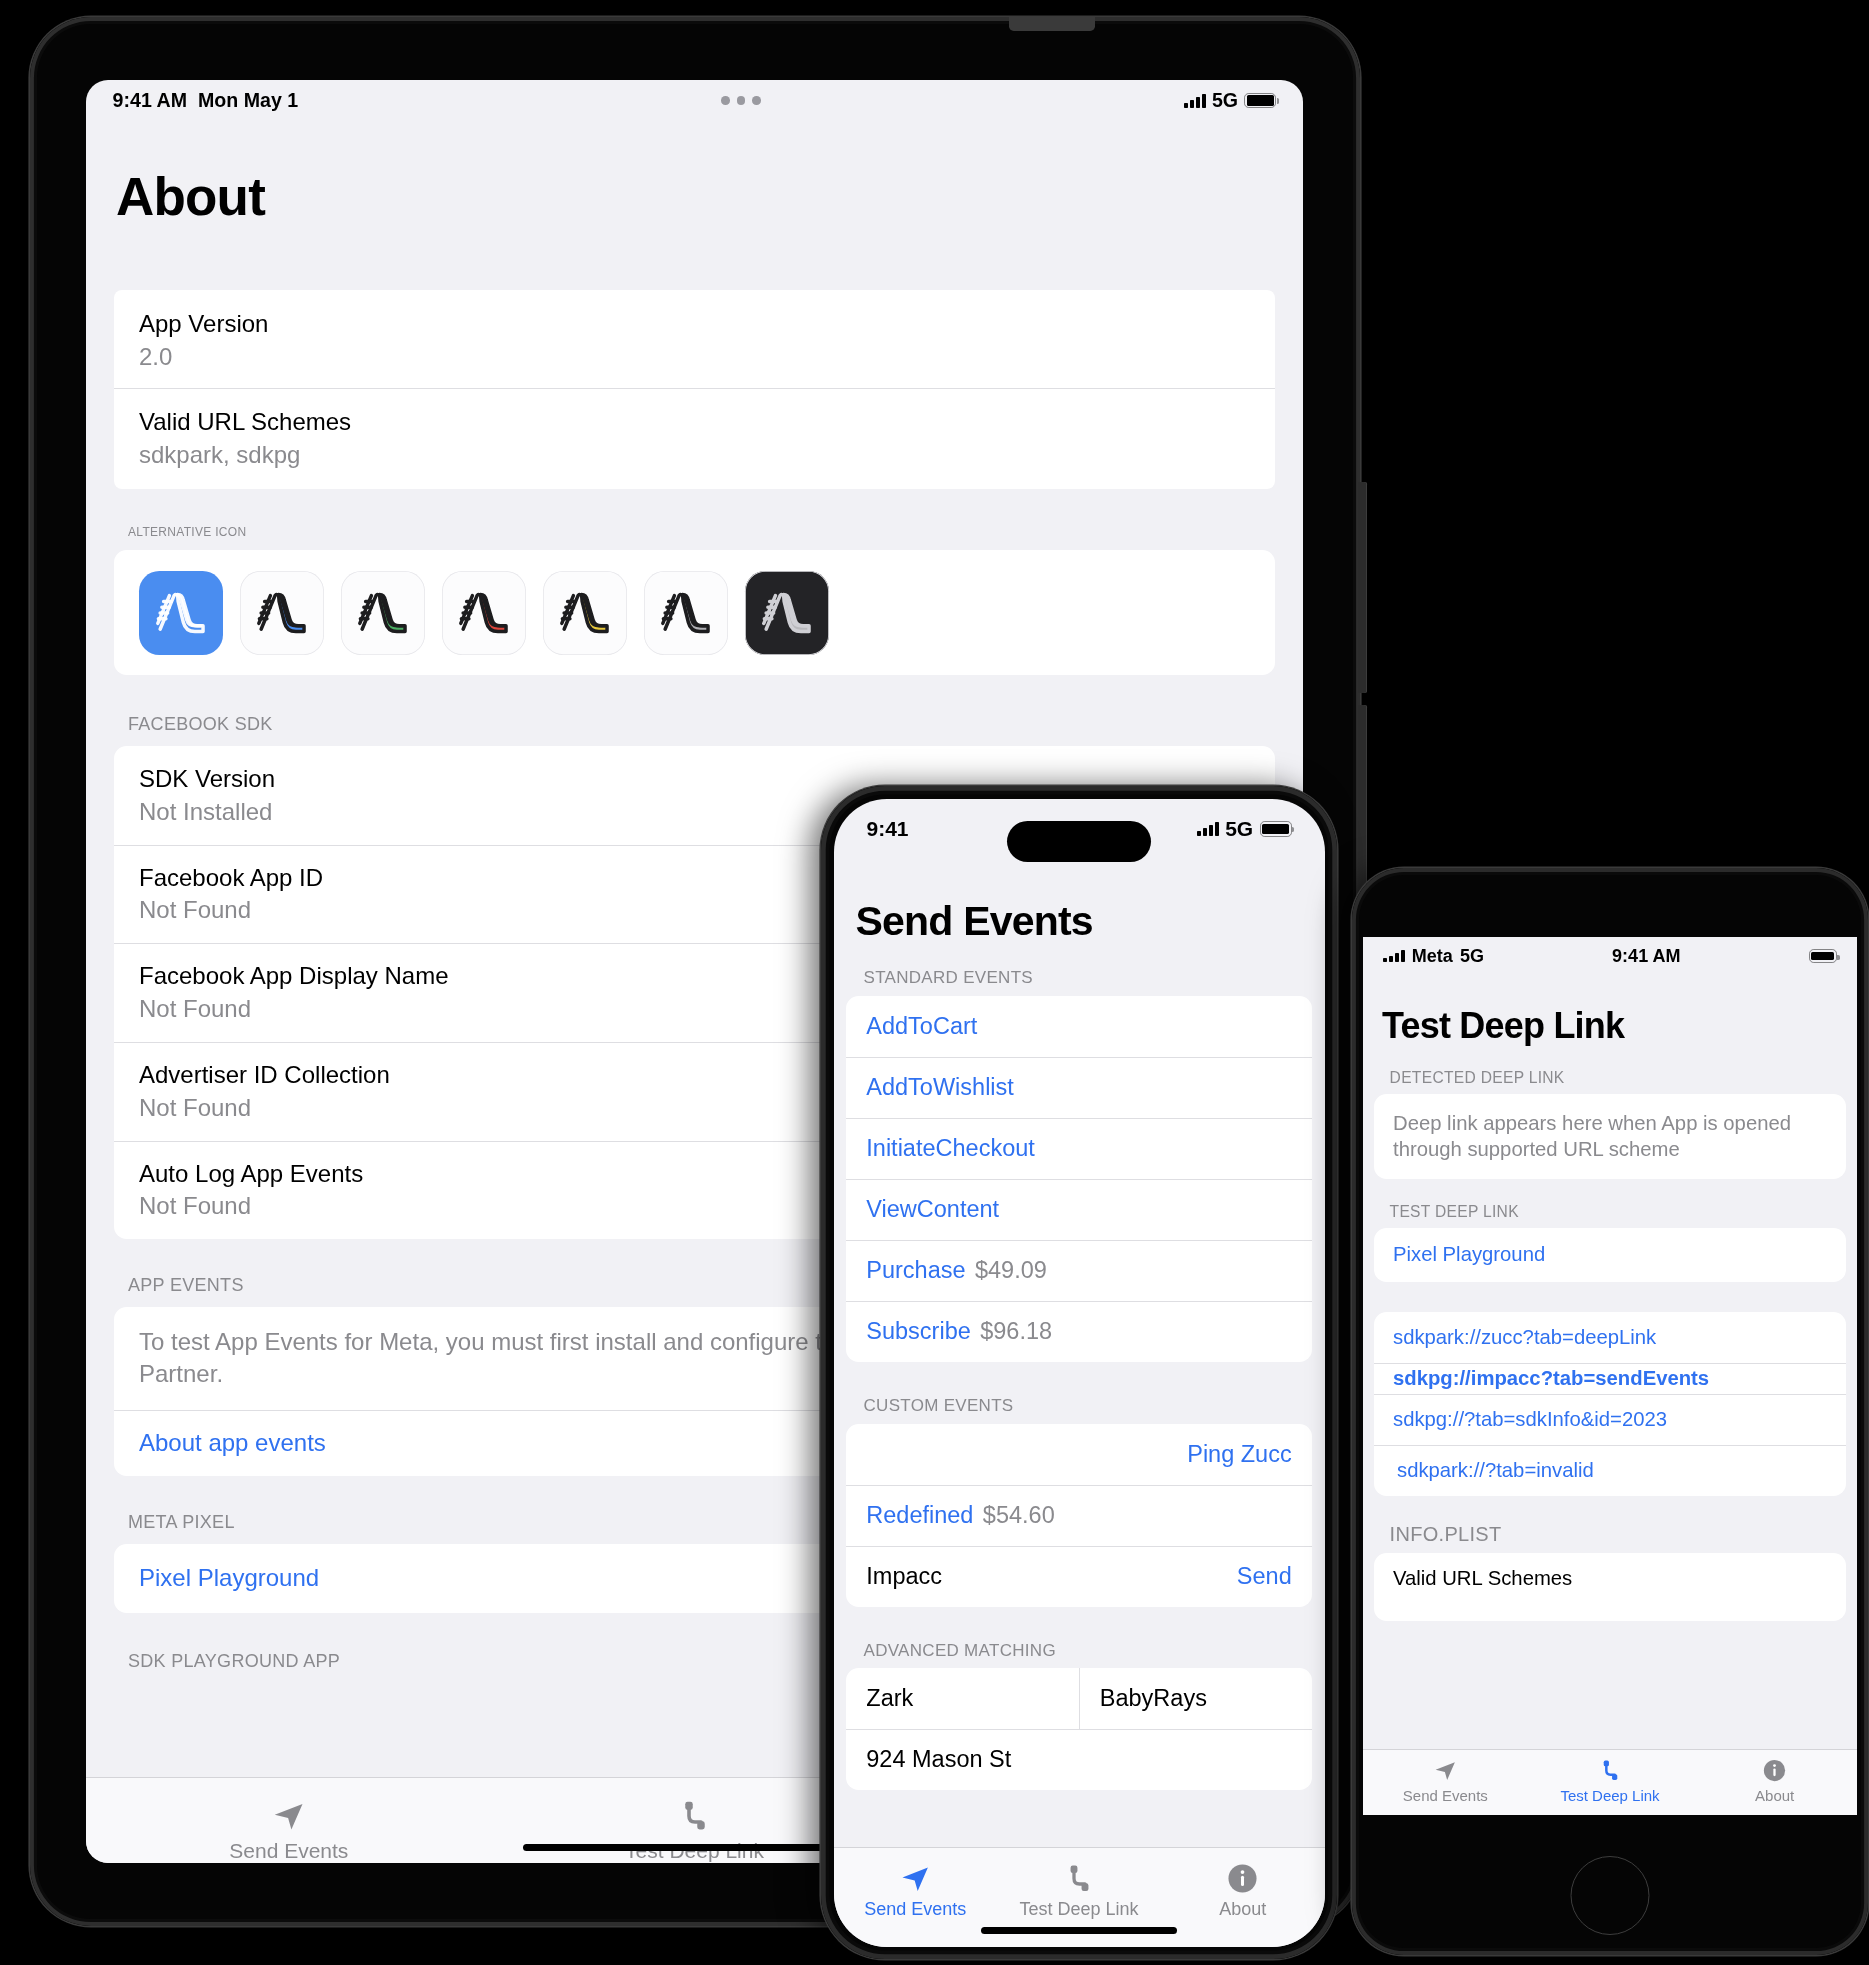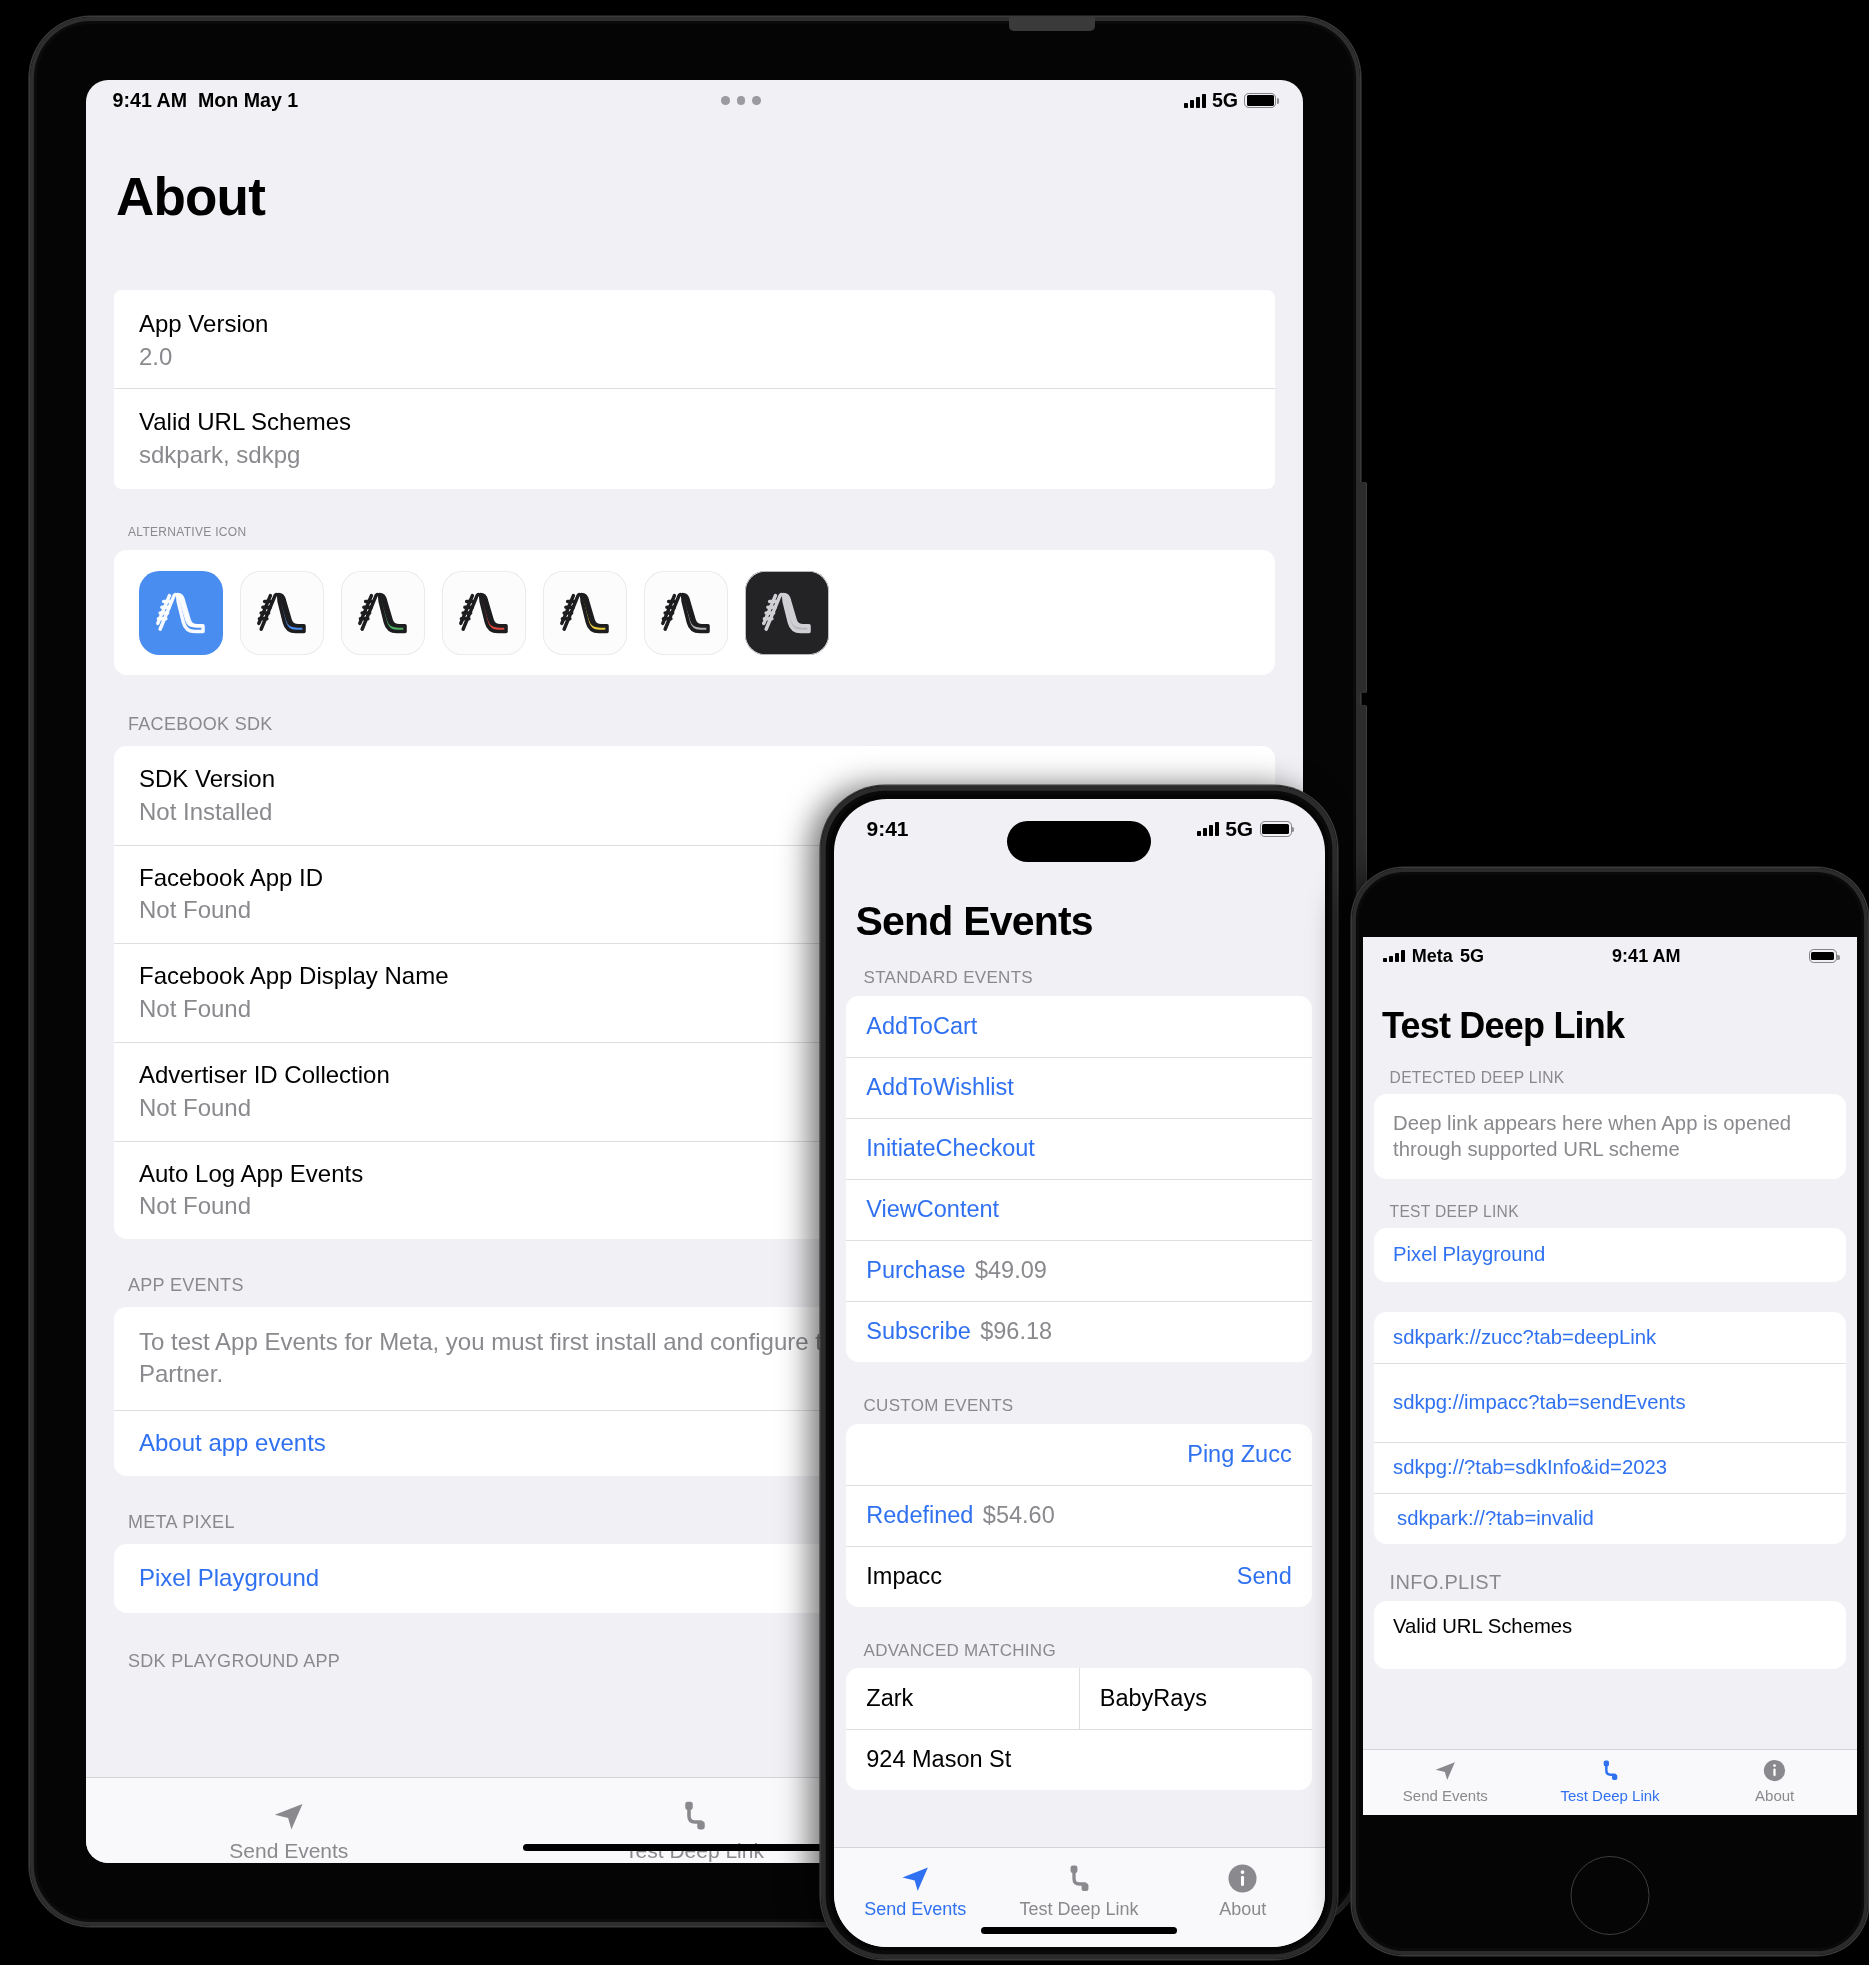--- a/index.html
+++ b/index.html
@@ -589,21 +589,21 @@
     <div class="grp-header" style="font-size:15.6px;margin:23.5px 0 7px 26.6px;">TEST DEEP LINK</div>
     <div class="card" style="margin:0 11px;">
       <div class="row" style="padding:15.6px 19px;">
         <div class="link" style="font-size:20.3px;">Pixel Playground</div>
       </div>
     </div>
     <div class="card" id="se-links" style="margin:30px 11px 0 11px;">
         <div class="row" style="padding: 14px 19px;">
           <div class="link" style="font-size:20.3px;">sdkpark://zucc?tab=deepLink</div>
         </div>
-        <div class="row" style="padding: 28px 19px;">
+        <div class="row" style="padding: 4px 19px; font-weight: bold;">
           <div class="link" style="font-size:20.3px;">sdkpg://impacc?tab=sendEvents</div>
         </div>
         <div class="row" style="padding: 14px 19px;">
           <div class="link" style="font-size:20.3px;">sdkpg://?tab=sdkInfo&amp;id=2023</div>
         </div>
         <div class="row" style="padding: 14px 23px;">
           <div class="link" style="font-size:20.3px;">sdkpark://?tab=invalid</div>
         </div>
       </div>
 

